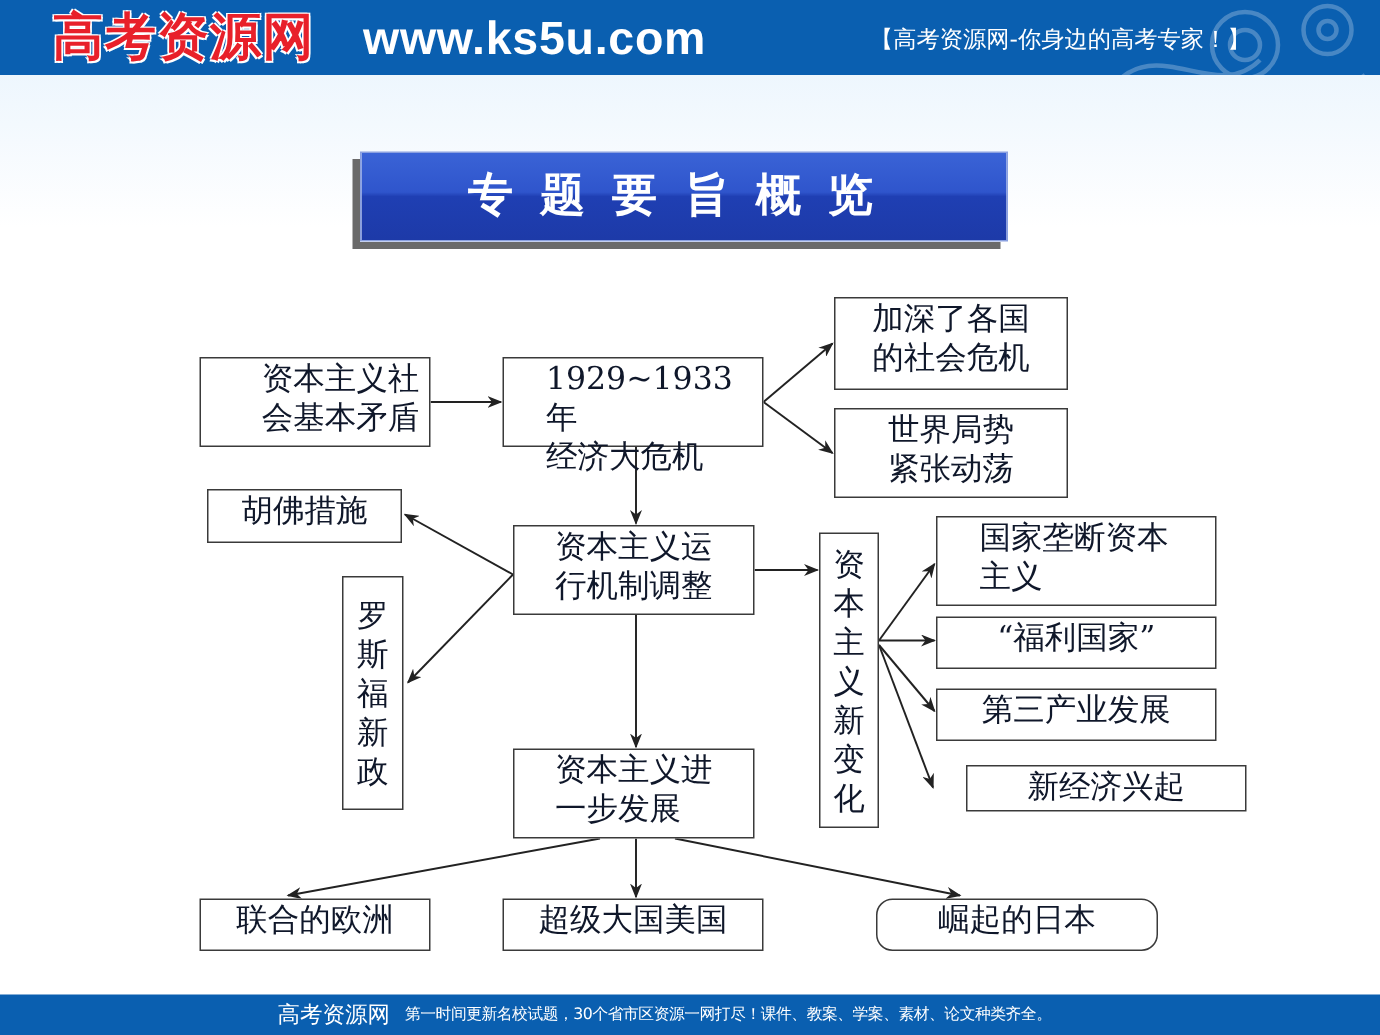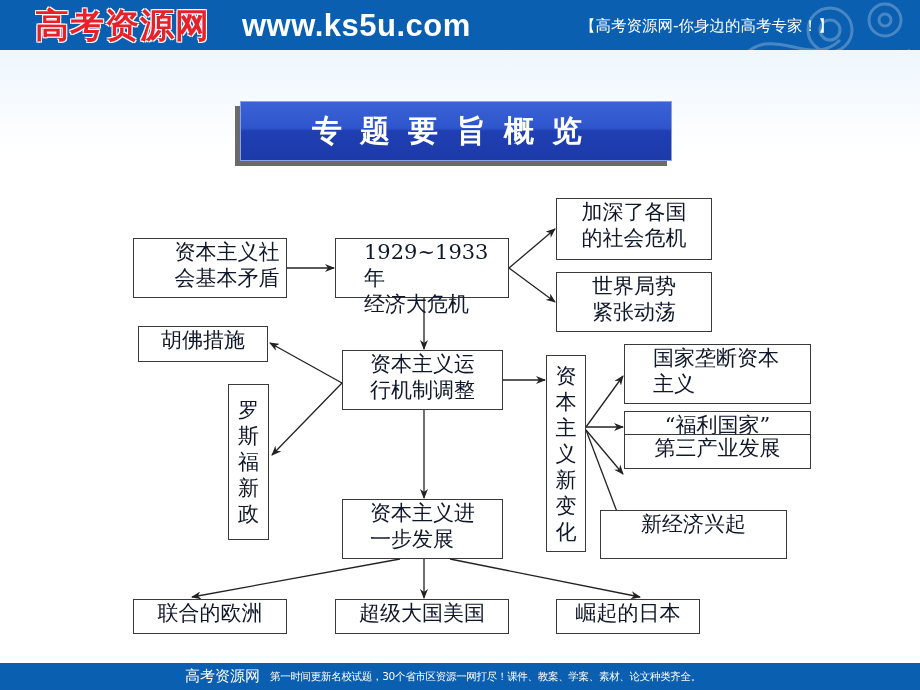--- a/index.html
+++ b/index.html
@@ -165,43 +165,43 @@
   <div>
     <span>国家垄断资本</span>
     <span>主义</span>
   </div>
 </div>
 
 <div class="node" style="left:624px;top:411px;width:187px;height:35px;">
   <span>“福利国家”</span>
 </div>
 
-<div class="node" style="left:624px;top:434px;width:187px;height:35px;">
+<div class="node" style="left:624px;top:459px;width:187px;height:35px;">
   <span>第三产业发展</span>
 </div>
 
-<div class="node" style="left:600px;top:510px;width:187px;height:49px;">
+<div class="node" style="left:644px;top:510px;width:187px;height:31px;">
   <span>新经济兴起</span>
 </div>
 
 <div class="node" style="left:342px;top:499px;width:161px;height:60px;">
   <div style="text-align:left;">
     <span>资本主义进</span>
     <span>一步发展</span>
   </div>
 </div>
 
 <div class="node" style="left:133px;top:599px;width:154px;height:35px;">
   <span>联合的欧洲</span>
 </div>
 
 <div class="node" style="left:335px;top:599px;width:174px;height:35px;">
   <span>超级大国美国</span>
 </div>
 
-<div class="node" style="left:556px;top:599px;width:144px;height:35px;">
+<div class="node" style="left:584px;top:599px;width:188px;height:35px;border-radius:11px;">
   <span>崛起的日本</span>
 </div>
 
 <div class="bottom-bar">
   <span class="brand">高考资源网</span>
   <span class="note">第一时间更新名校试题，30个省市区资源一网打尽！课件、教案、学案、素材、论文种类齐全。</span>
 </div>
 
 </body></html>

